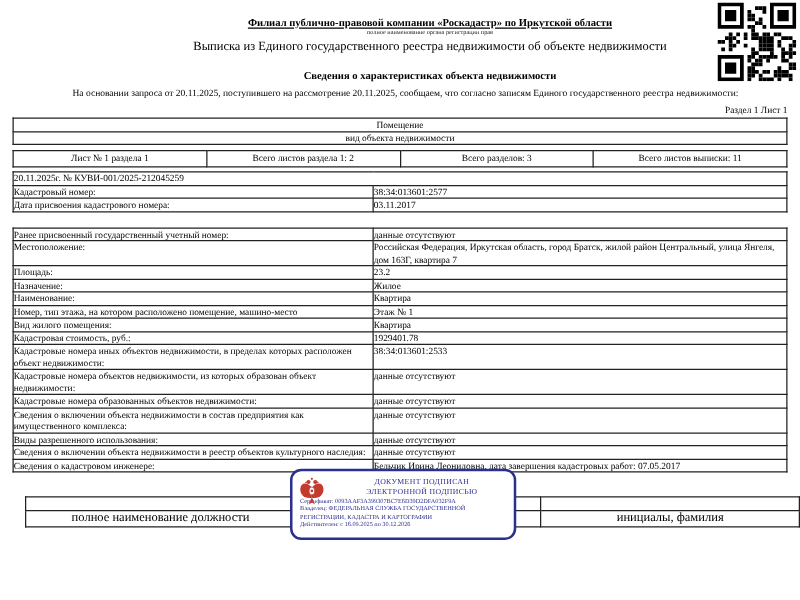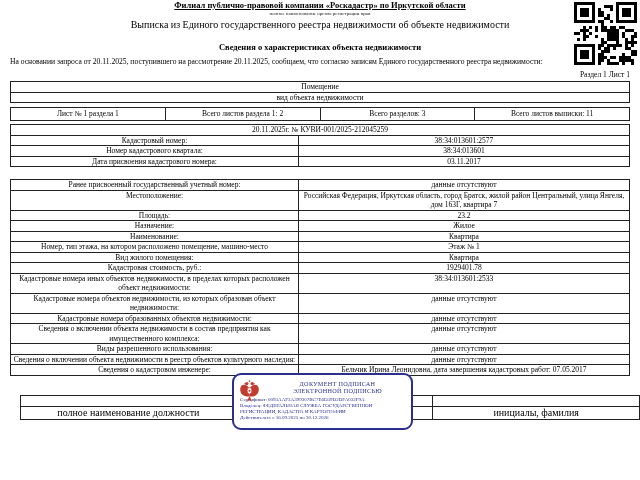--- a/index.html
+++ b/index.html
@@ -5,42 +5,42 @@
   html,body{margin:0;padding:0;}
   body{
     width:640px;height:480px;background:#fff;color:#000;
     font-family:"Liberation Serif","DejaVu Serif",serif;
     -webkit-font-smoothing:antialiased;
   }
   .page{position:relative;width:640px;height:480px;overflow:hidden;background:#fff;}
   .content{padding:0 10px;}
 
   
-  .hdr{text-align:center;}
+  .hdr{text-align:center;padding-top:13px;margin-left:48px;}
   .org{font-size:8.5px;font-weight:bold;text-decoration:underline;}
   .org-cap{font-size:5px;margin-top:1px;color:#222;}
   .doc-title{font-size:10px;margin-top:3px;}
   .section-title{font-size:8.5px;margin-top:12px;text-align:center;font-weight:bold;}
   .basis{font-size:7.6px;margin-top:5px;text-align:left;}
   .page-marker{font-size:7.5px;text-align:right;margin-top:4px;}
 
   
   .qr{position:absolute;top:2px;right:3px;width:63px;height:63px;}
 
   
   table{border-collapse:collapse;width:620px;table-layout:fixed;}
   td{
     border:1px solid #222;font-size:7.5px;line-height:9.5px;
     padding:0 0;vertical-align:top;overflow:hidden;
   }
   .type-table{margin-top:2px;}
   .type-table td{text-align:center;}
   .sheet-table{margin-top:4px;}
   .sheet-table td{text-align:center;height:12px;vertical-align:middle;}
-  .main-table{margin-top:3px;text-align:center;}
+  .main-table{margin-top:3px;}
   .main-table.second{margin-top:12px;}
   td.lbl{width:288px;}
   td.val{}
 
   
   .footer{position:relative;height:66px;}
   .sig-table{position:absolute;top:19px;left:10px;}
   .sig-table td{height:10px;}
   .sig-table td.cap{text-align:center;vertical-align:middle;font-size:10px;height:12px;}
   .c1{width:212px;}.c2{width:193px;}.c3{width:203px;}
@@ -236,24 +236,20 @@
         </colgroup>
       <tbody>
           <tr>
             <td colspan="2">20.11.2025г. № КУВИ-001/2025-212045259</td>
           </tr>
           <tr>
             <td class="lbl">Кадастровый номер:</td>
             <td class="val">38:34:013601:2577</td>
           </tr>
           <tr>
-            <td class="lbl">Номер кадастрового квартала:</td>
-            <td class="val">38:34:013601</td>
-          </tr>
-          <tr>
             <td class="lbl">Дата присвоения кадастрового номера:</td>
             <td class="val">03.11.2017</td>
           </tr>
         </tbody>
     </table>
 
     <table class="main-table second">
       <colgroup>
           <col style="width:288px">
           <col>

